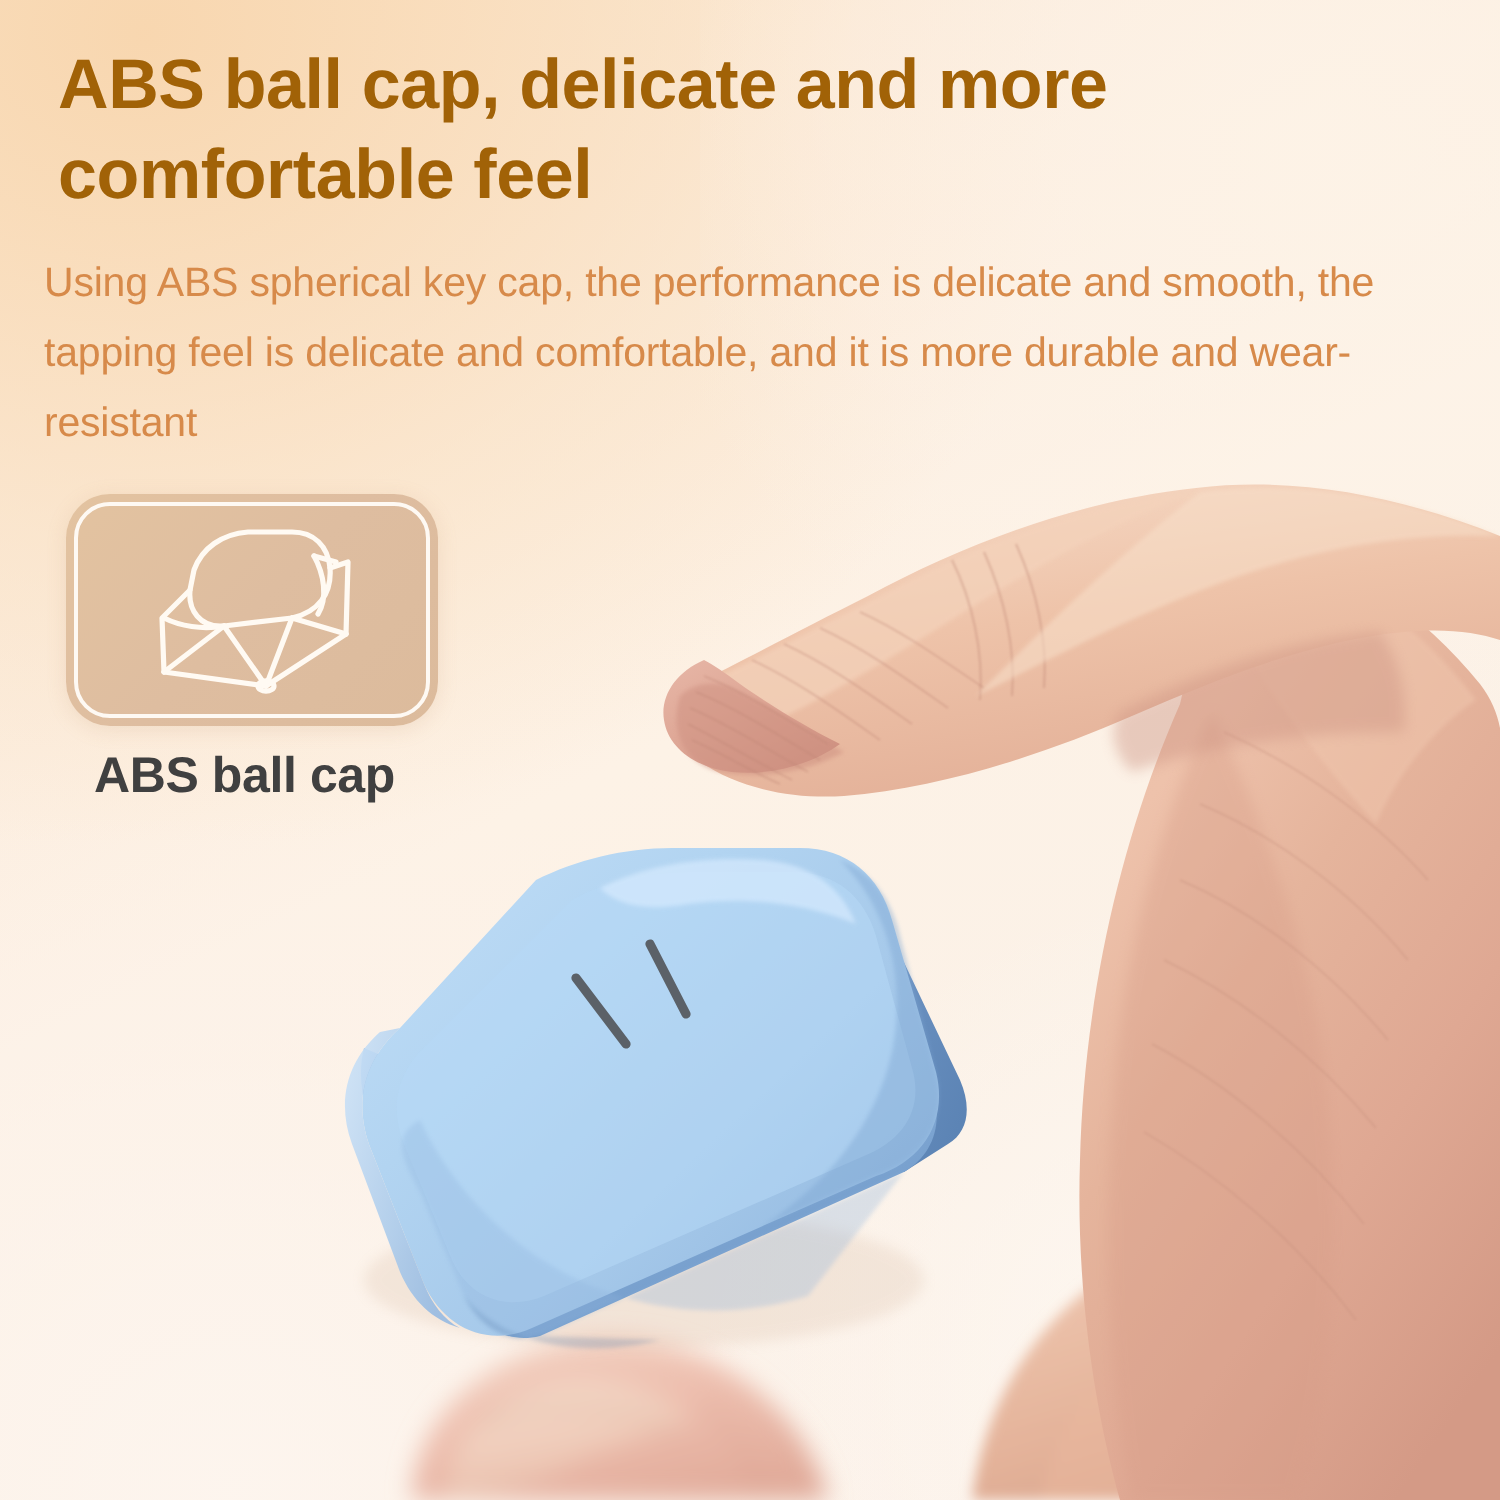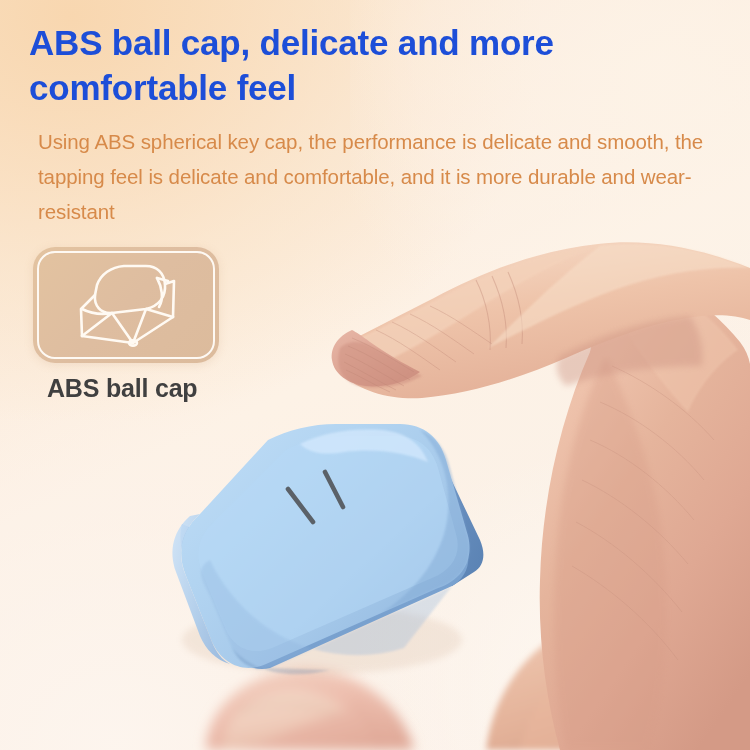--- a/index.html
+++ b/index.html
@@ -50,25 +50,25 @@
   
   .heading {
     position: absolute;
     left: 29px;
     top: 20px;
     width: 660px;
     font-size: 35px;
     font-weight: 700;
     line-height: 45px;
     letter-spacing: -0.2px;
-    color: #1d4ed8;
+    color: #a16207;
   }
   .subtext {
     position: absolute;
-    left: 38px;
+    left: 22px;
     top: 124px;
     width: 670px;
     font-size: 20.5px;
     font-weight: 400;
     line-height: 35px;
     letter-spacing: -0.1px;
     color: #d78a4a;
   }
 
   

